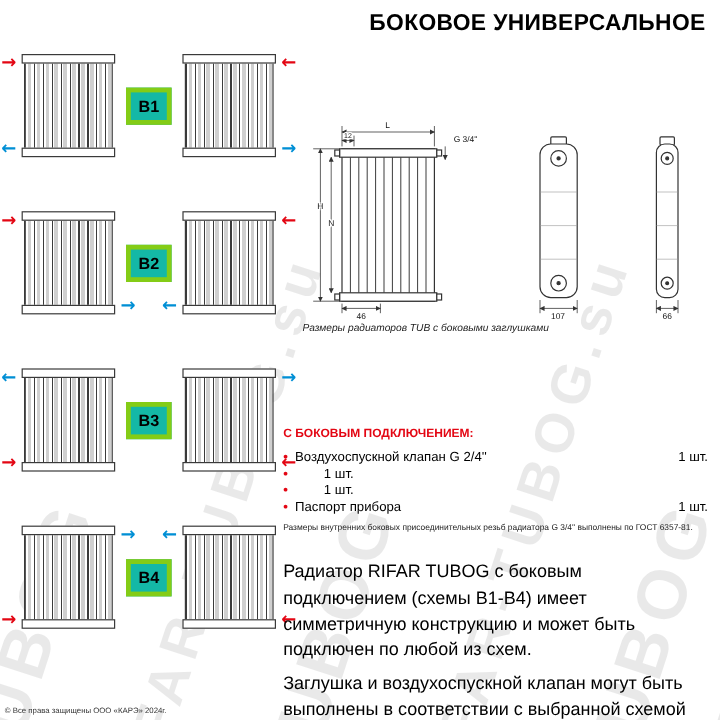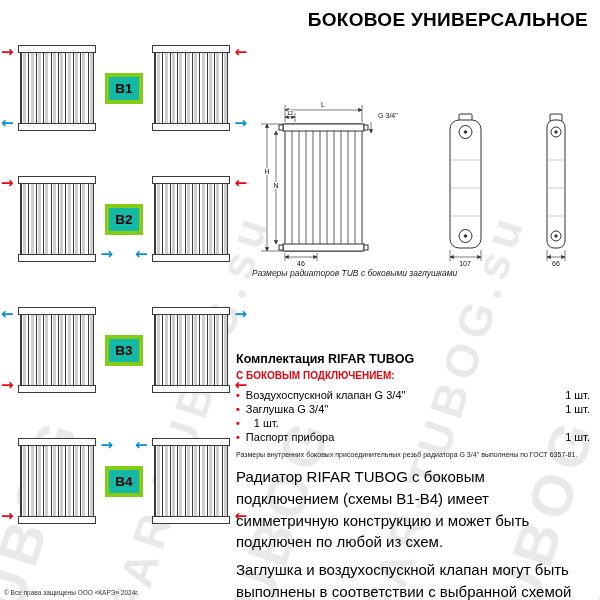--- a/index.html
+++ b/index.html
@@ -48,21 +48,21 @@
   .drawing text.small{font-size:5.8px;}
   .drawing-caption{position:absolute;left:252px;top:268px;font-size:8.5px;color:#222;font-style:italic;}
   
   .kit{position:absolute;left:236px;top:352px;width:354px;}
   .kit h3{margin:0;font-size:12.5px;font-weight:bold;}
   .kit h4{margin:4px 0 0;font-size:10px;font-weight:bold;color:var(--accent,#e30613);}
   .kit ul{margin:7px 0 0;padding:0;list-style:none;}
   .kit li{display:flex;align-items:baseline;font-size:11px;line-height:14px;}
   .kit .bullet{color:var(--accent,#e30613);margin-right:6px;font-weight:bold;}
   .kit .lbl{flex:1;}
-  .kit .qty{margin-left:8px;}
+  .kit .qty{margin-left:24px;}
   .kit .note{margin:7px 0 0;font-size:7px;color:#222;}
   
   .desc{position:absolute;left:236px;top:466px;width:354px;}
   .desc p{margin:0 0 6px;font-size:15px;line-height:1.45;}
   .desc .highlight{font-weight:bold;font-size:10px;letter-spacing:-0.3px;
     white-space:nowrap;margin-top:5px;}
   
   .footer{position:absolute;left:4px;top:589px;font-size:6.5px;color:#333;}
 </style>
 </head>
@@ -195,31 +195,29 @@
       <text x="26" y="92">N</text>
       <text x="51" y="170">46</text>
       <text x="138" y="22">G 3/4''</text>
       <text x="215" y="170">107</text>
       <text x="306" y="170">66</text>
     </svg>
 
     <div class="drawing-caption">Размеры радиаторов TUB с боковыми заглушками</div>
 
     <section class="kit">
-      <h3>Комплектация RIFAR TUBOG</h3>
       <h4>С БОКОВЫМ ПОДКЛЮЧЕНИЕМ:</h4>
       <ul>
         <li>
           <span class="bullet">•</span>
-          <span class="lbl">Воздухоспускной клапан G 3/4''</span>
-          <span class="qty">1 шт.</span>
-        </li>
-        <li>
-          <span class="bullet">•</span>
-          <span class="lbl">Заглушка G 3/4''</span>
+          <span class="lbl">Воздухоспускной клапан G 2/4''</span>
+          <span class="qty">1 шт.</span>
+        </li>
+        <li>
+          <span class="bullet">•</span>
           <span class="qty">1 шт.</span>
         </li>
         <li>
           <span class="bullet">•</span>
           <span class="qty">1 шт.</span>
         </li>
         <li>
           <span class="bullet">•</span>
           <span class="lbl">Паспорт прибора</span>
           <span class="qty">1 шт.</span>

